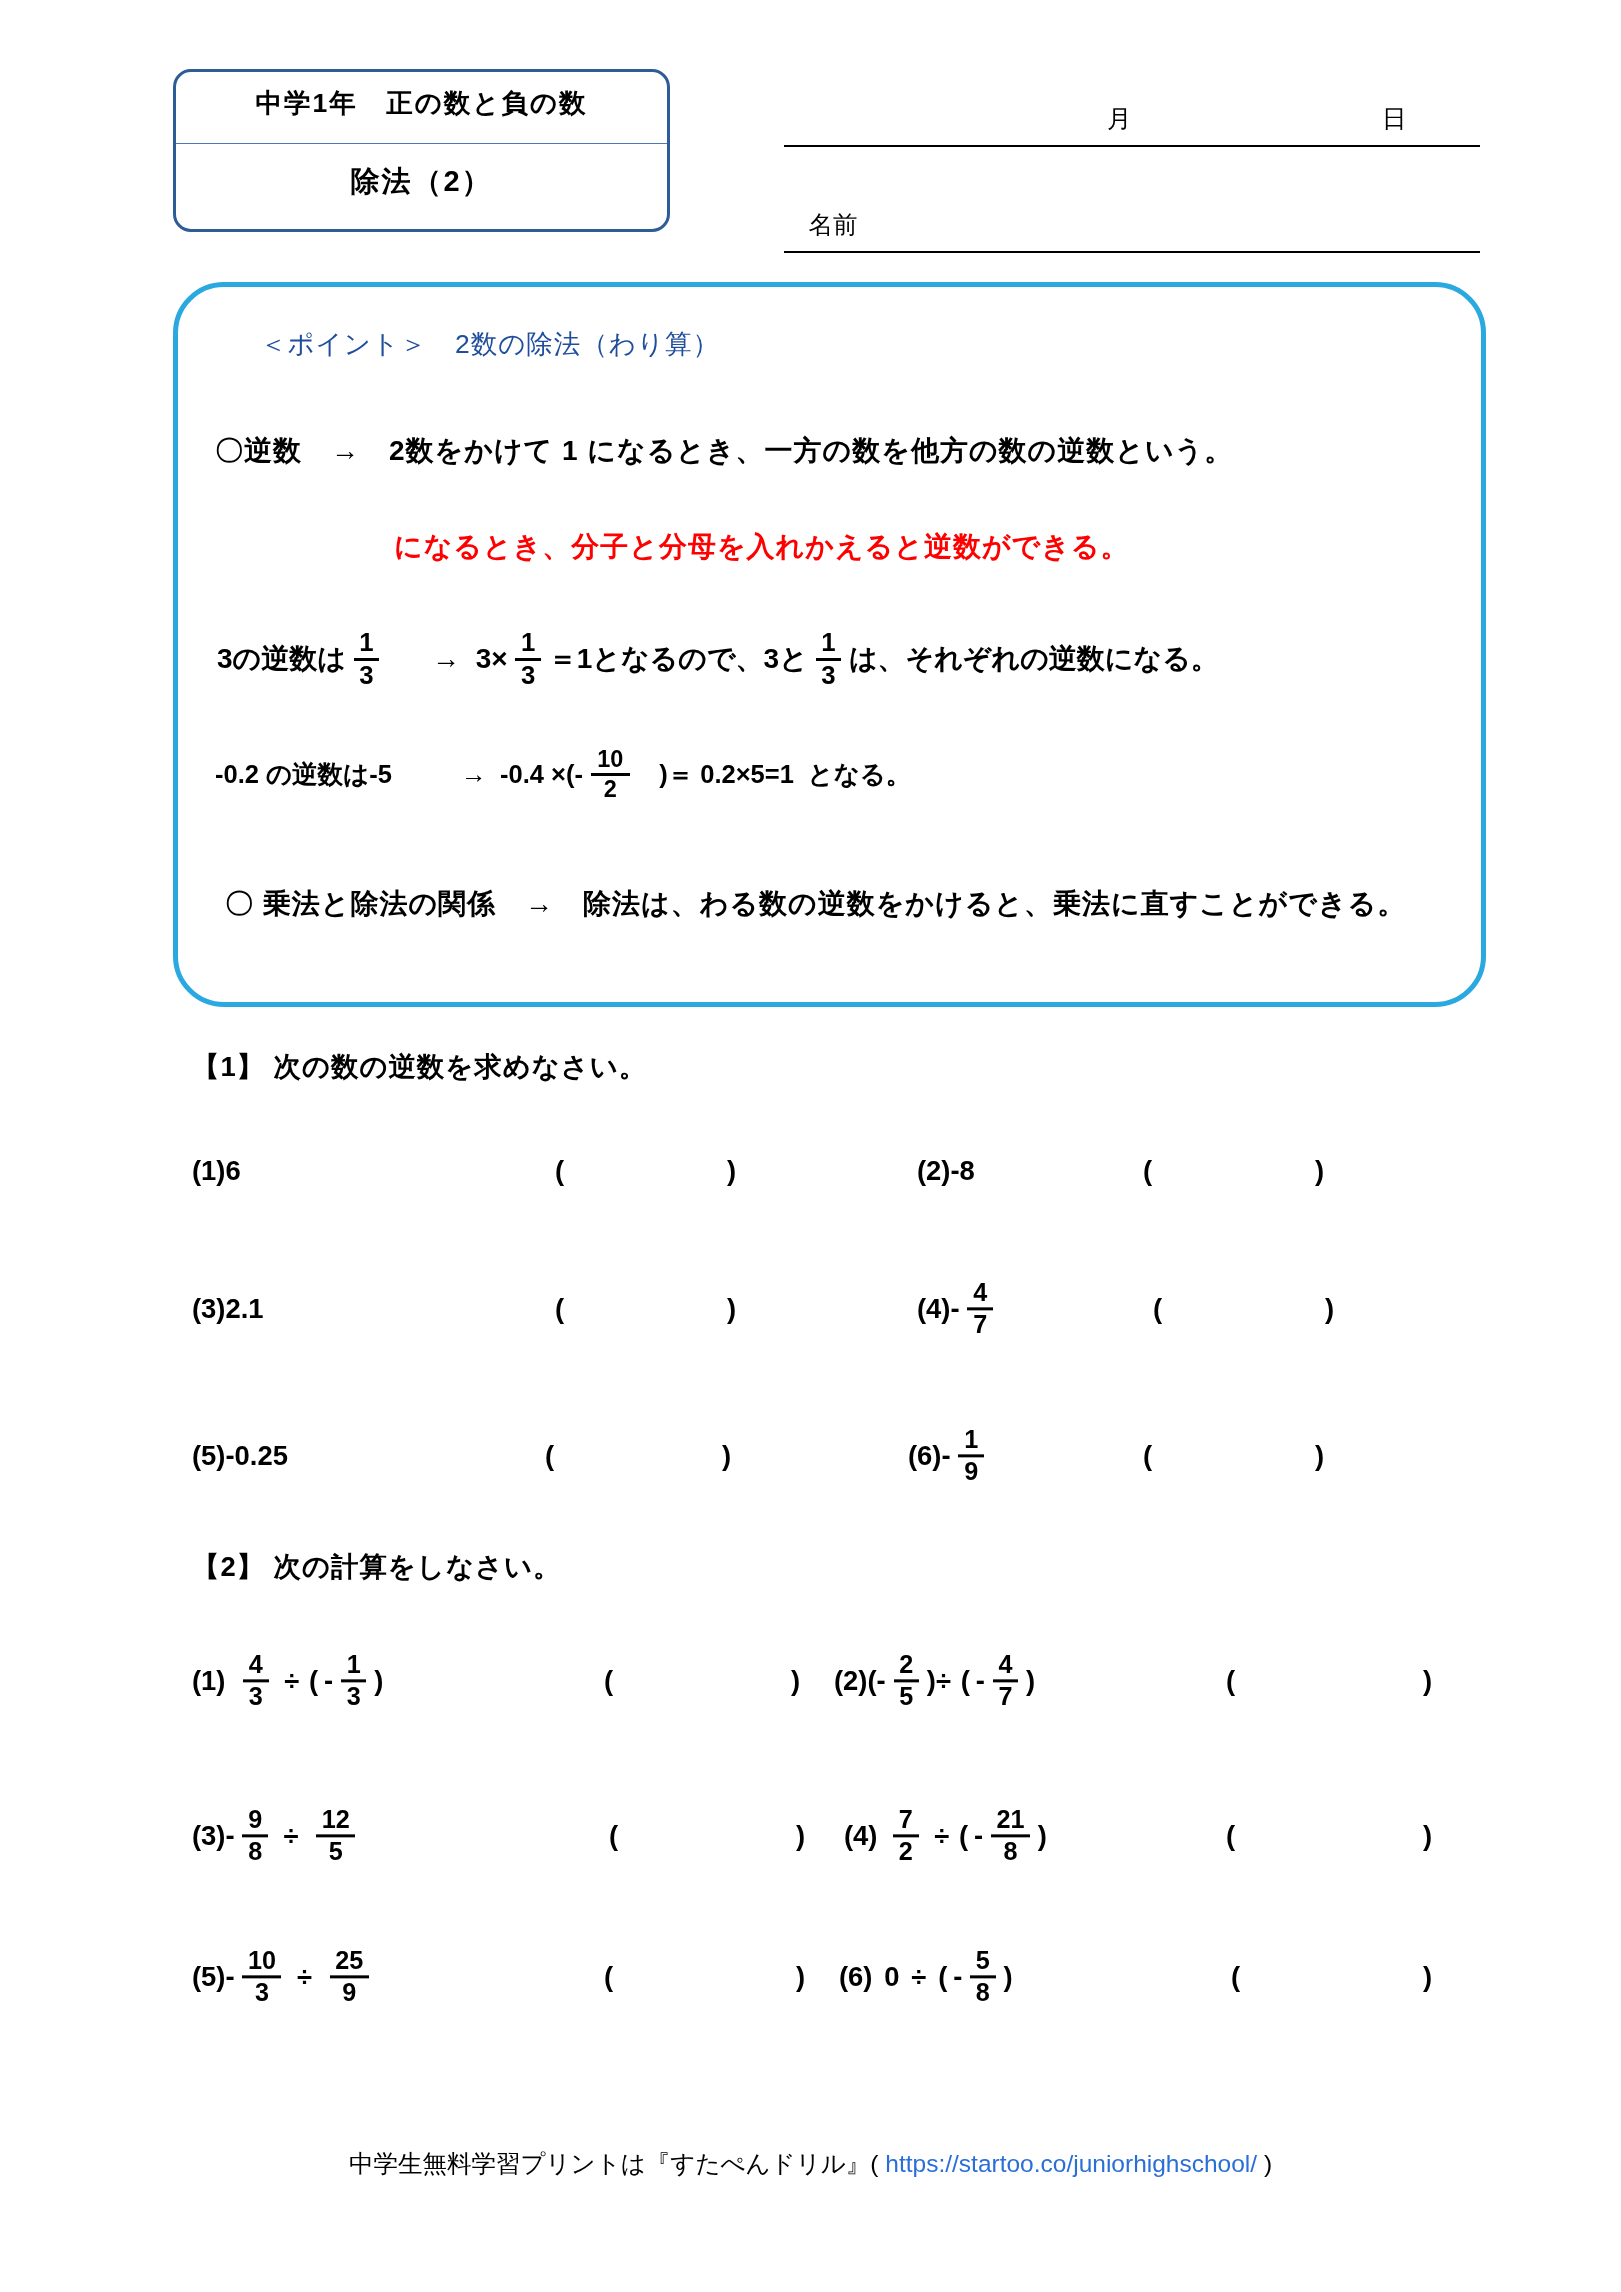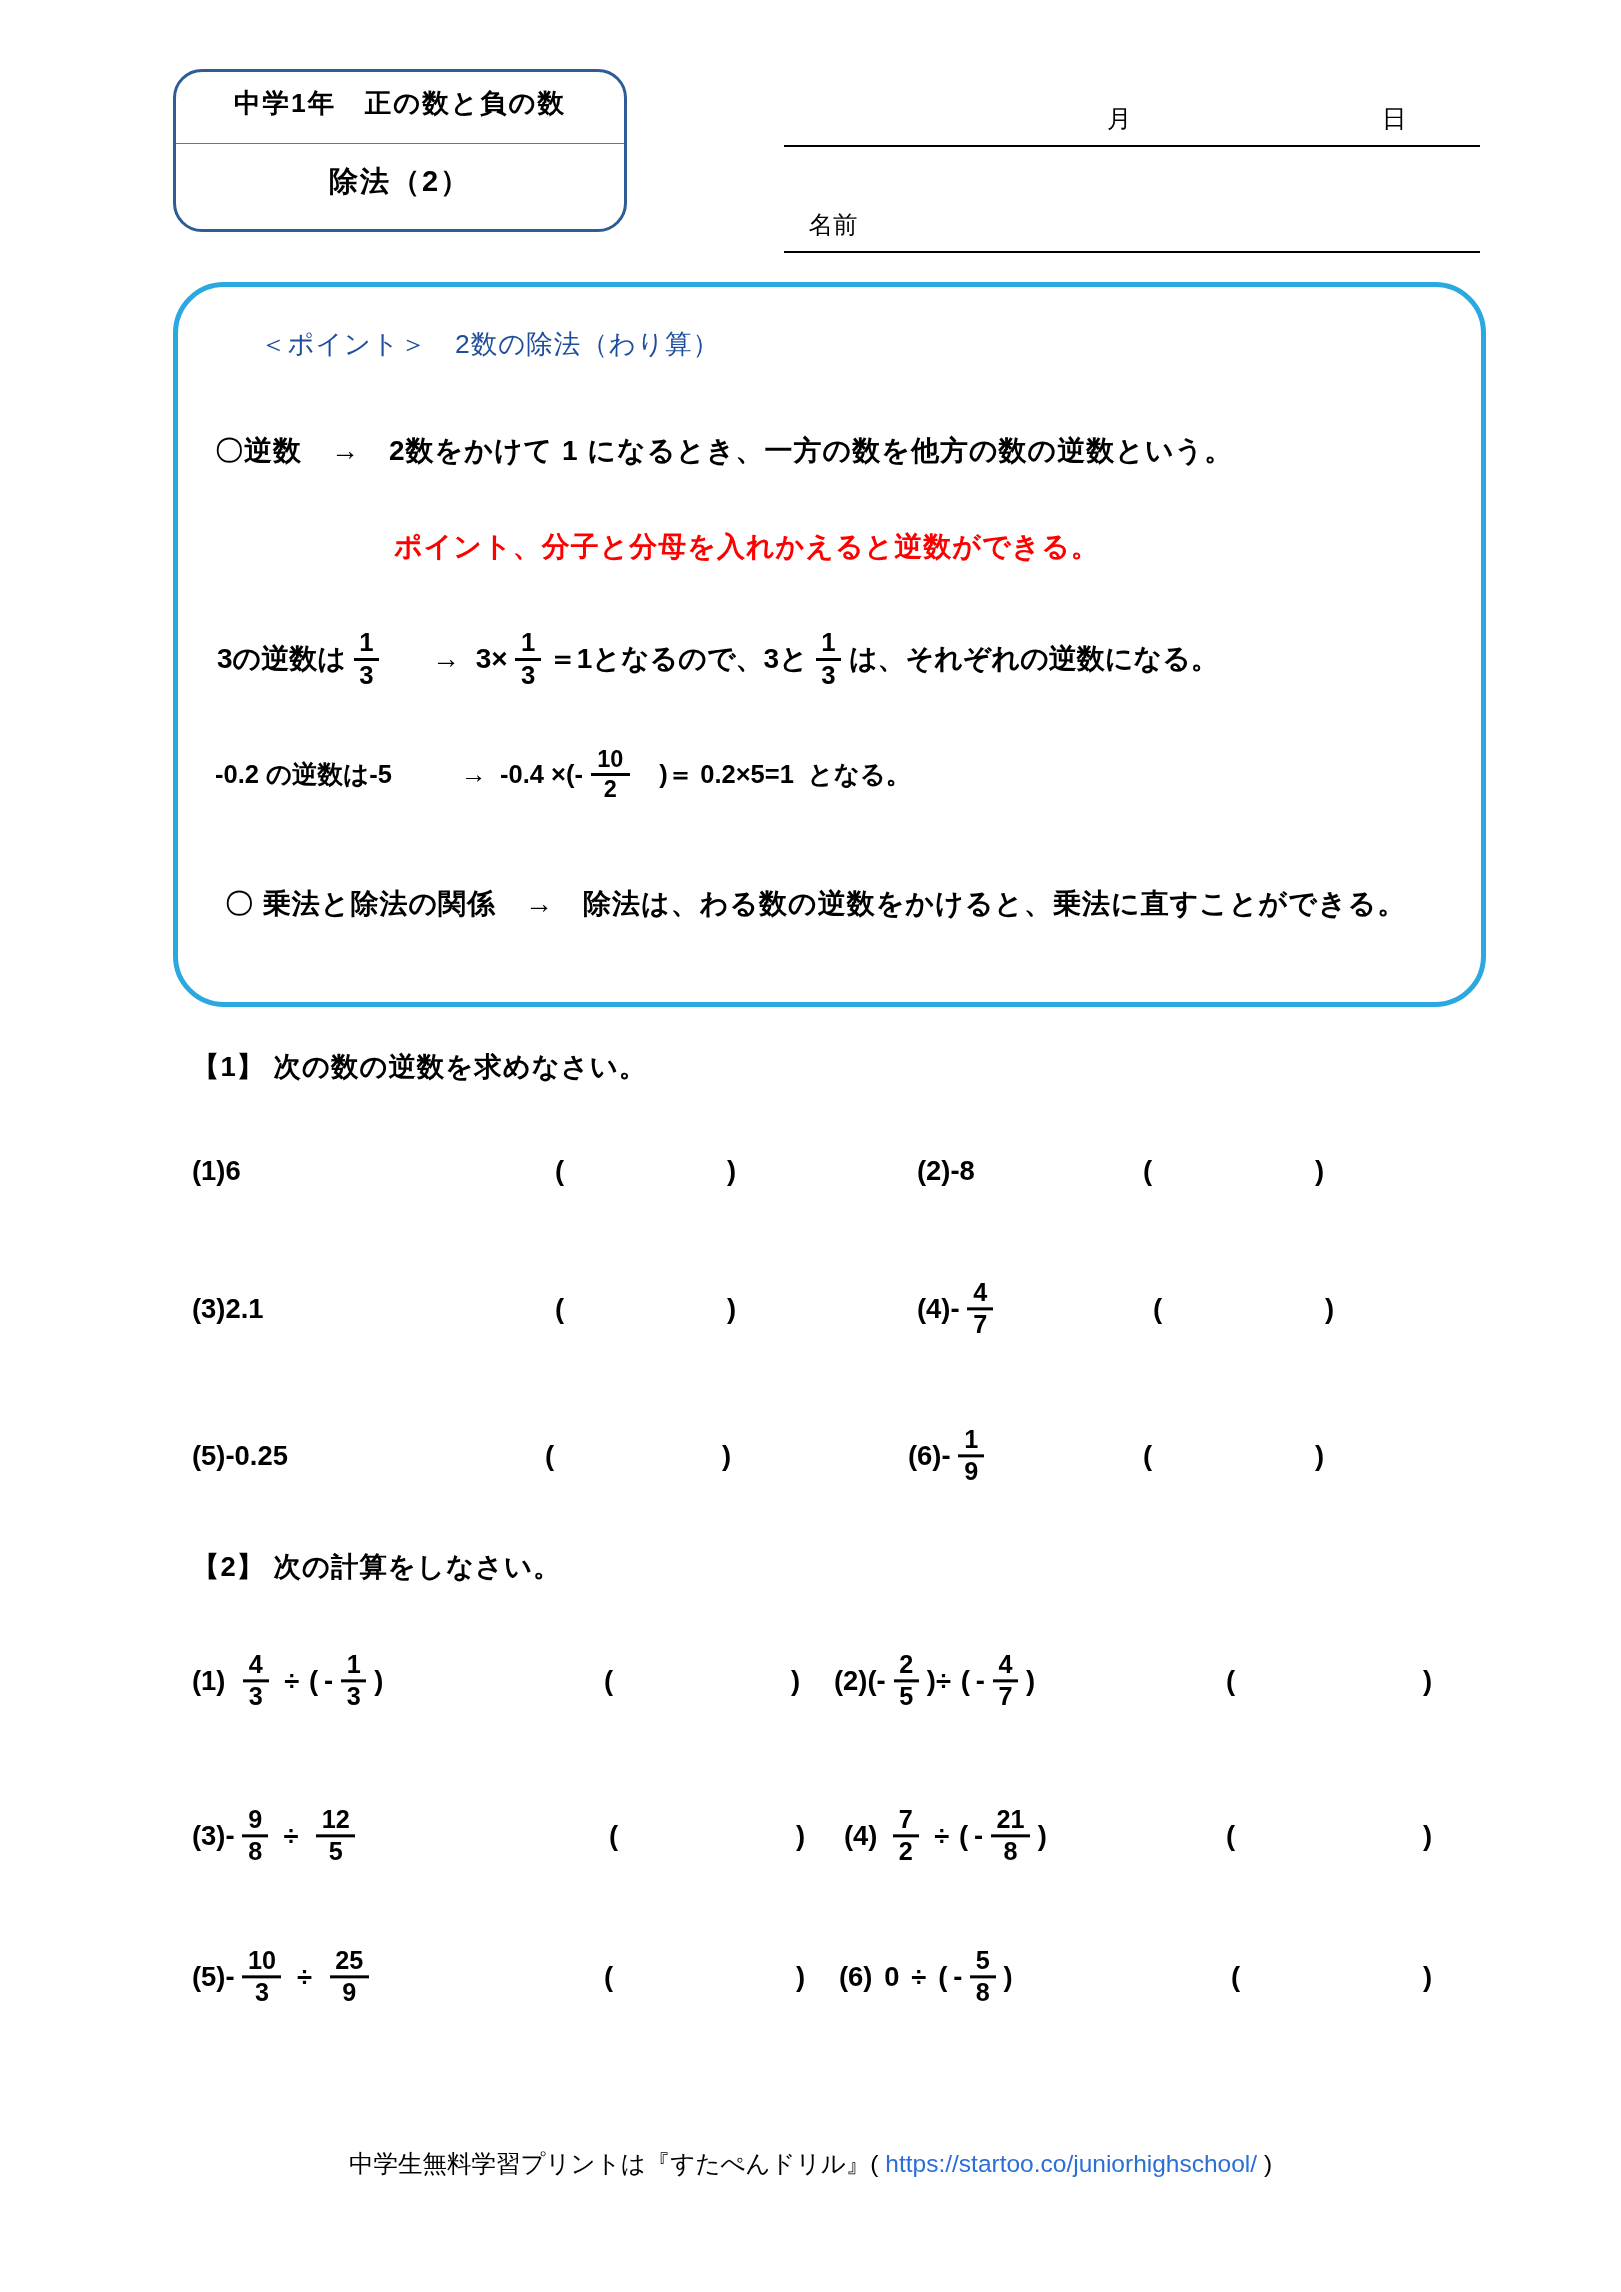--- a/index.html
+++ b/index.html
@@ -21,24 +21,24 @@
     position: absolute;
     top: 59px;
     left: 0;
     width: 1621px;
     height: 186px;
   }
   .title-box {
     position: absolute;
     left: 173px;
     top: 9.8px;
-    width: 454px;
+    width: 497px;
     height: 163px;
     border: 3.9px solid #2e5c97;
-    border-radius: 29px;
+    border-radius: 18px;
     box-sizing: border-box;
     background: #ffffff;
   }
   .title-line1 {
     position: absolute;
     left: 0; top: 13.7px;
     width: 100%;
     text-align: center;
     font-size: 26.5px;
     font-weight: bold;
@@ -274,21 +274,21 @@
   </div>
 
 </div>
 
 <div class="point-box">
 
   <div class="point-title">＜ポイント＞　2数の除法（わり算）</div>
 
   <div class="point-l1">〇逆数　→　2数をかけて 1 になるとき、一方の数を他方の数の逆数という。</div>
 
-  <div class="point-red">ポイント、分子と分母を入れかえると逆数ができる。</div>
+  <div class="point-red">になるとき、分子と分母を入れかえると逆数ができる。</div>
 
   <div class="point-ex1">
     <span>3の逆数は</span>
     <span class="frac">
       <span class="num">1</span>
       <span class="bar"></span>
       <span class="den">3</span>
     </span>
     <span style="display:inline-block;width:45px;"></span>
     <span>→</span>

